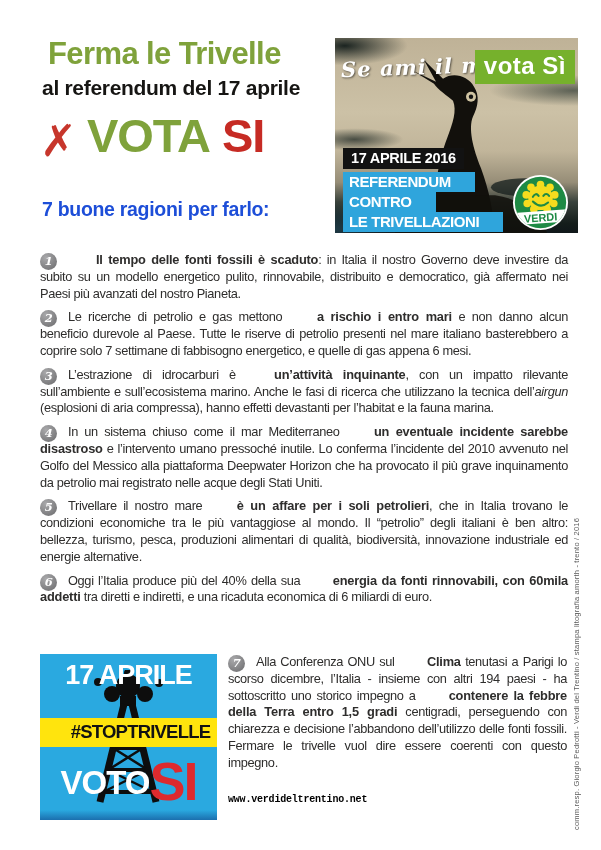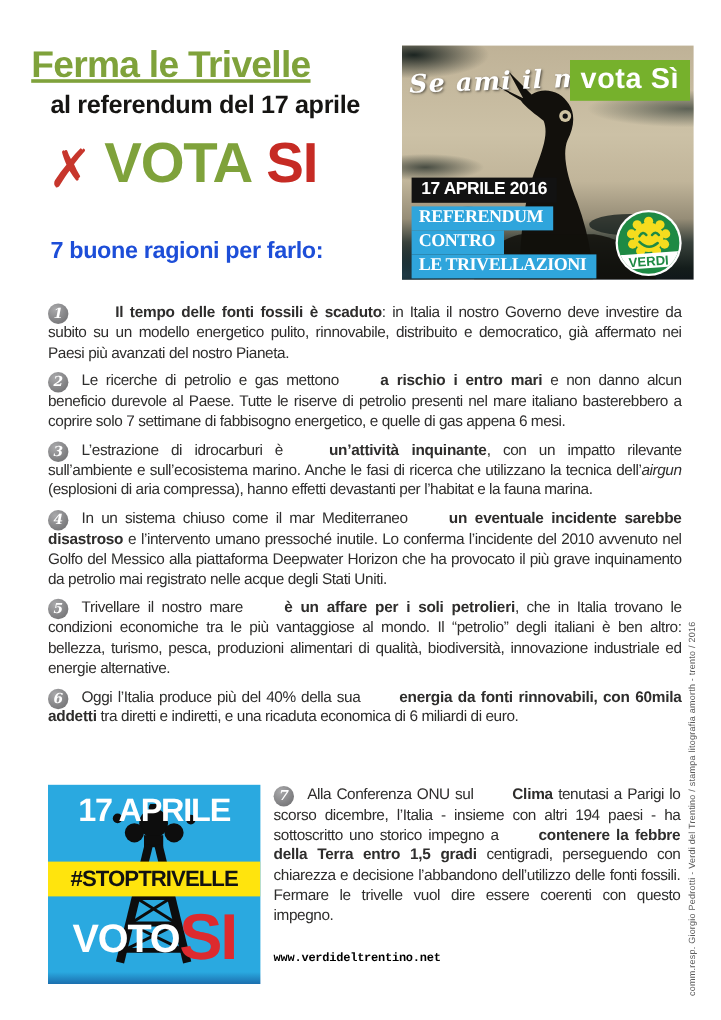--- a/index.html
+++ b/index.html
@@ -1,21 +1,21 @@
 <!DOCTYPE html>
 <html><head>
 <meta charset="utf-8">
 <style>
   html,body{margin:0;padding:0;background:#e8e8e8;}
   .page{position:relative;width:601px;height:850px;background:#ffffff;overflow:hidden;
         font-family:"Liberation Sans",sans-serif;color:#2e2d2c;margin:0 auto;}
 
   
-  .title1{position:absolute;left:26px;top:36px;font-size:31px;font-weight:bold;
-          letter-spacing:-0.6px;color:#7fa23b;white-space:nowrap;text-decoration:underline;}
+  .title1{position:absolute;left:48px;top:36px;font-size:31px;font-weight:bold;
+          letter-spacing:-0.6px;color:#7fa23b;white-space:nowrap;}
   .title2{position:absolute;left:42px;top:76px;font-size:21px;font-weight:bold;
           letter-spacing:-0.3px;color:#161513;white-space:nowrap;}
   .vote-line{position:absolute;left:40px;top:108px;white-space:nowrap;}
   .vote-x{font-size:44px;font-weight:bold;font-style:italic;color:#c7362c;
           font-family:"DejaVu Sans",sans-serif;vertical-align:-4px;}
   .vote-word{font-size:47px;font-weight:bold;letter-spacing:-1px;color:#7fa23b;margin-left:10px;}
   .vote-si{font-size:47px;font-weight:bold;letter-spacing:-1px;color:#c62b24;margin-left:12px;}
   .reasons-head{position:absolute;left:42px;top:198px;font-size:19.5px;font-weight:bold;
           letter-spacing:-0.3px;color:#1d4ed8;white-space:nowrap;}
 
@@ -41,32 +41,32 @@
         linear-gradient(180deg,#bfb297 0%,#ccc1a6 38%,#c1b59a 58%,#968d77 74%,#39423c 84%,#141d1b 95%,#10171a 100%);}
   .tagline-script{position:absolute;left:6px;top:16px;color:#ffffff;
       font:italic bold 21px "DejaVu Serif",serif;letter-spacing:1px;
       text-shadow:1px 1px 2px rgba(0,0,0,0.55);transform:rotate(-2deg);white-space:nowrap;}
   .tagline-cta{position:absolute;right:3px;top:12px;background:#76b12c;color:#fff;
       font-size:24px;font-weight:bold;padding:2px 9px 4px 9px;letter-spacing:0.5px;}
   .date-box{position:absolute;left:8px;top:110px;background:#121212;color:#fff;
       font-size:14.5px;font-weight:bold;padding:2px 8px 3px 8px;letter-spacing:-0.3px;}
   .banner{position:absolute;left:8px;top:134px;}
   .banner div{display:table;background:#2fa5dc;color:#fff;font-size:15px;font-weight:bold;
-      letter-spacing:-0.4px;padding:1px 8px 2px 6px;line-height:17px;font-family:Liberation Serif, serif;}
+      letter-spacing:-0.4px;padding:1px 24px 2px 6px;line-height:17px;}
   .verdi-logo{position:absolute;right:9px;bottom:2px;width:57px;height:57px;}
   .bird-svg{position:absolute;left:0;top:0;width:100%;height:100%;}
 
   
   .poster-bottom{position:absolute;left:40px;top:654px;width:177px;height:166px;
       background:linear-gradient(180deg,#2aa9e0 0%,#2aa9e0 94%,#1b6fae 100%);overflow:hidden;}
   .pb-date{position:absolute;left:0;top:6px;width:100%;text-align:center;color:#fff;
       font-size:27px;font-weight:bold;letter-spacing:-1px;}
   .pb-band{position:absolute;left:0;top:64px;width:100%;background:#ffe40d;
       text-align:center;color:#121212;font-size:18.5px;font-weight:bold;
-      letter-spacing:-0.8px;padding:3px 0 4px 0;}
+      letter-spacing:-0.8px;padding:3px 0 4px 12px;}
   .pb-vote{position:absolute;left:0;bottom:8px;width:100%;text-align:center;white-space:nowrap;}
   .pb-voto{font-size:33px;font-weight:bold;color:#fff;letter-spacing:-1px;vertical-align:baseline;}
   .pb-si{font-size:54px;font-weight:bold;color:#dd2a2e;letter-spacing:-2px;vertical-align:-6px;}
   .derrick-svg{position:absolute;left:28px;top:16px;width:120px;height:140px;}
 
   
   .site-url{position:absolute;left:228px;top:794px;font-size:10px;font-weight:bold;
       color:#000000;text-decoration:none;letter-spacing:-0.2px;font-family:Liberation Mono, monospace;}
   .credits{position:absolute;left:572px;top:830px;transform:rotate(-90deg);
       transform-origin:0 0;white-space:nowrap;font-size:7.5px;color:#5a5a5a;letter-spacing:0.2px;}

